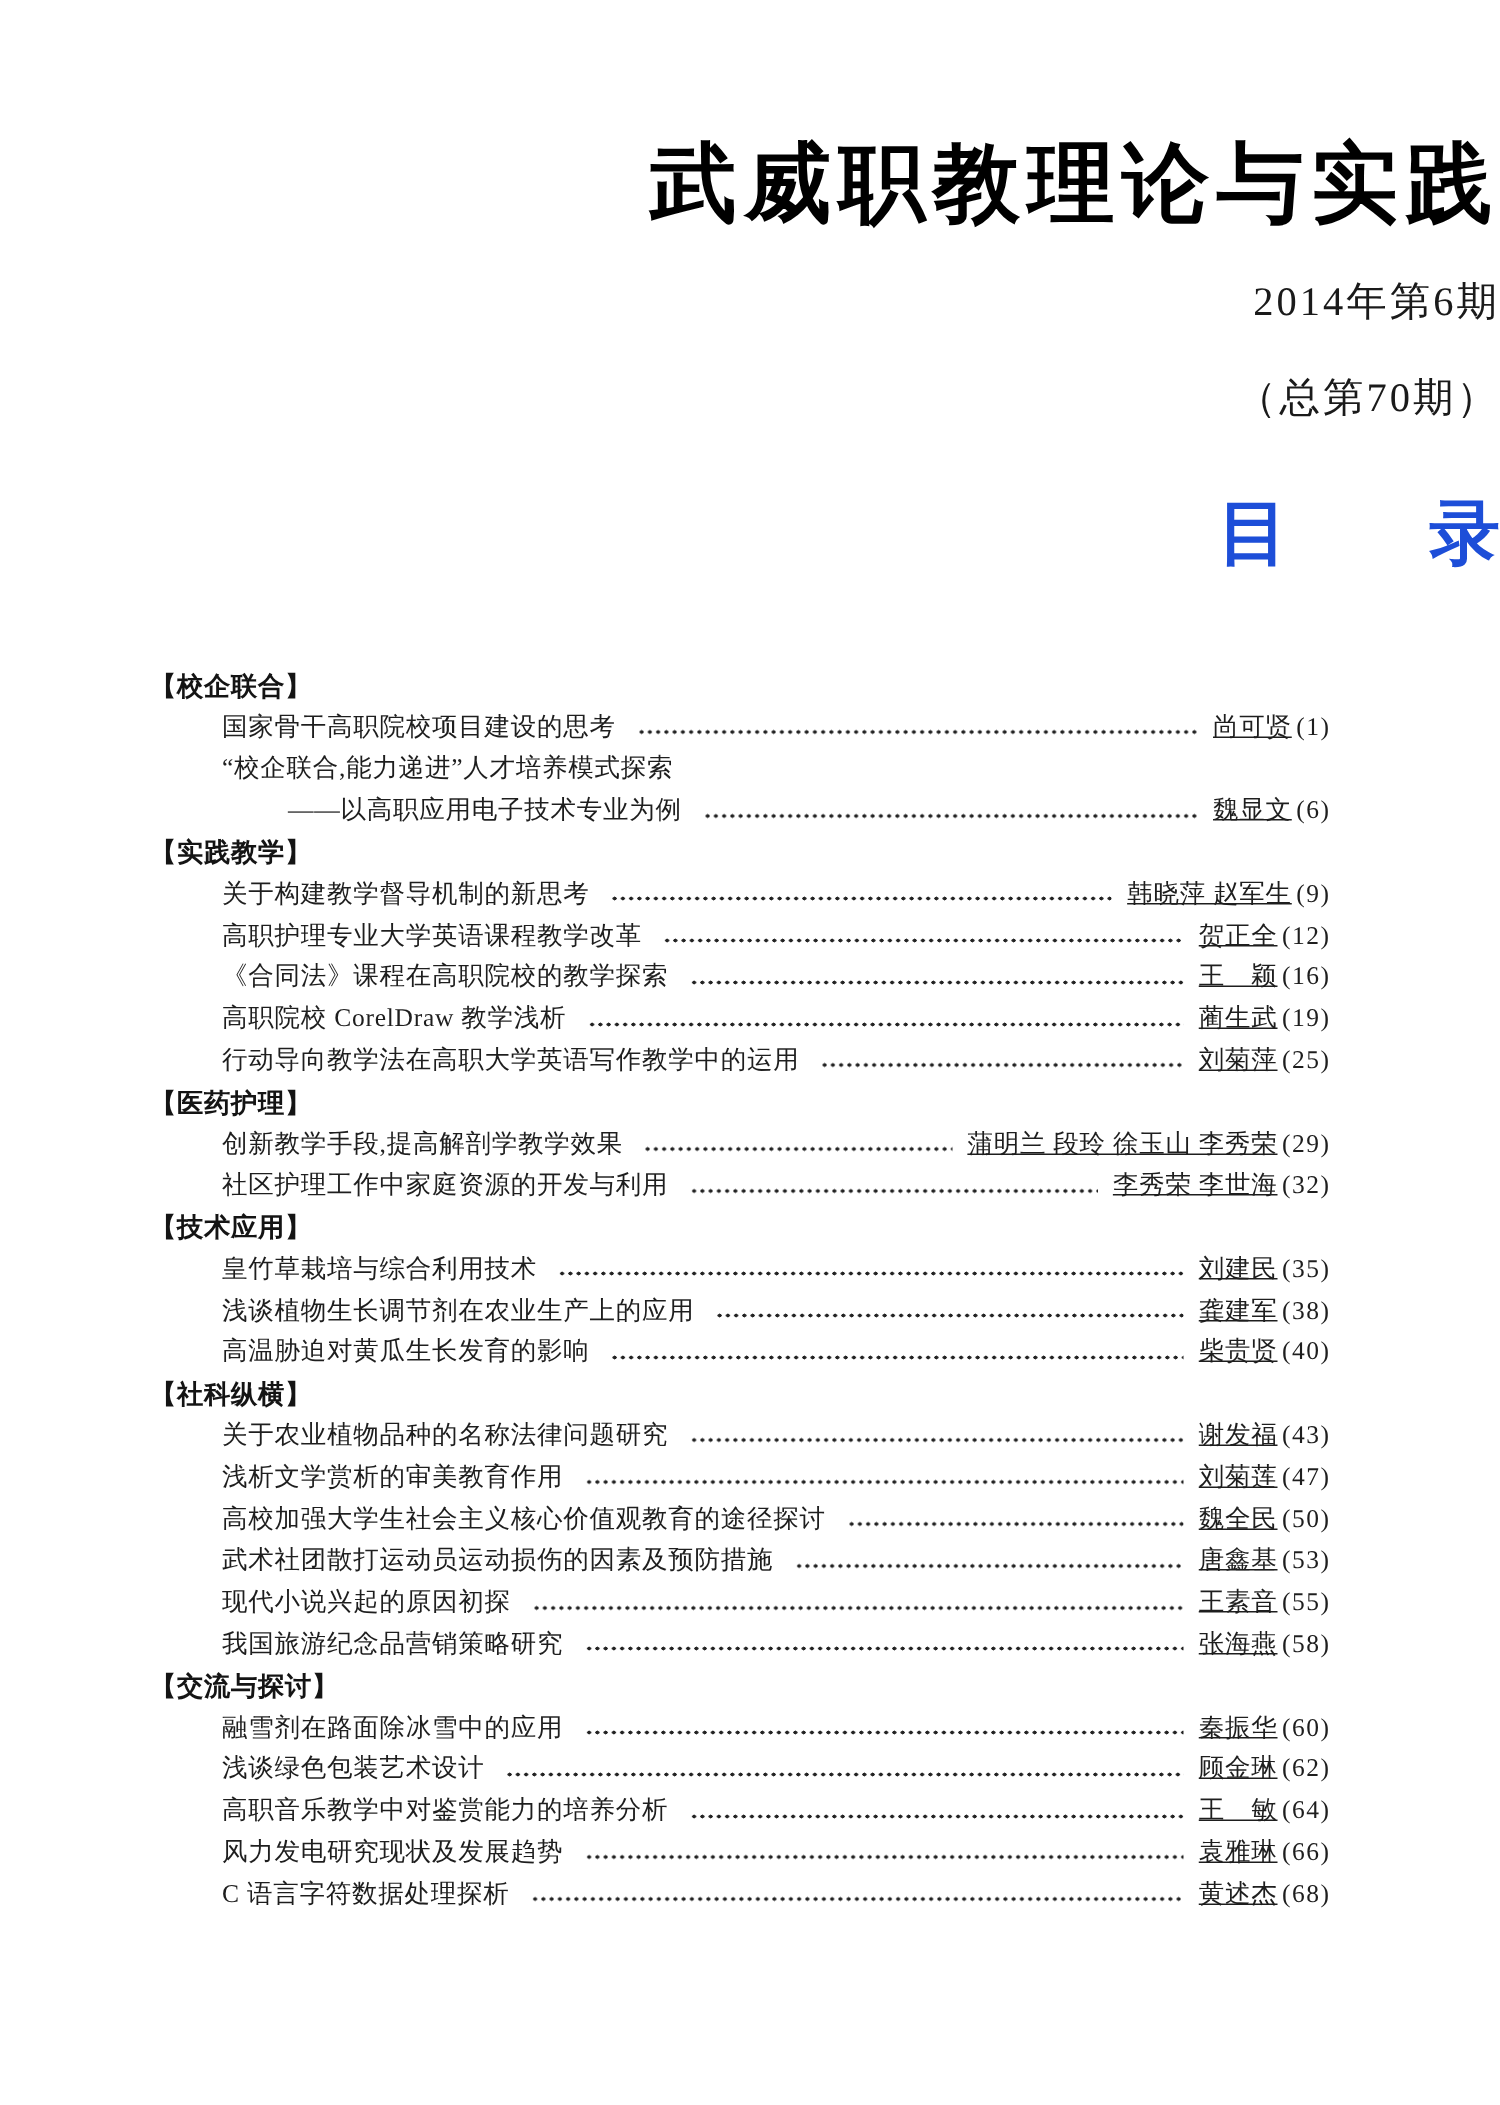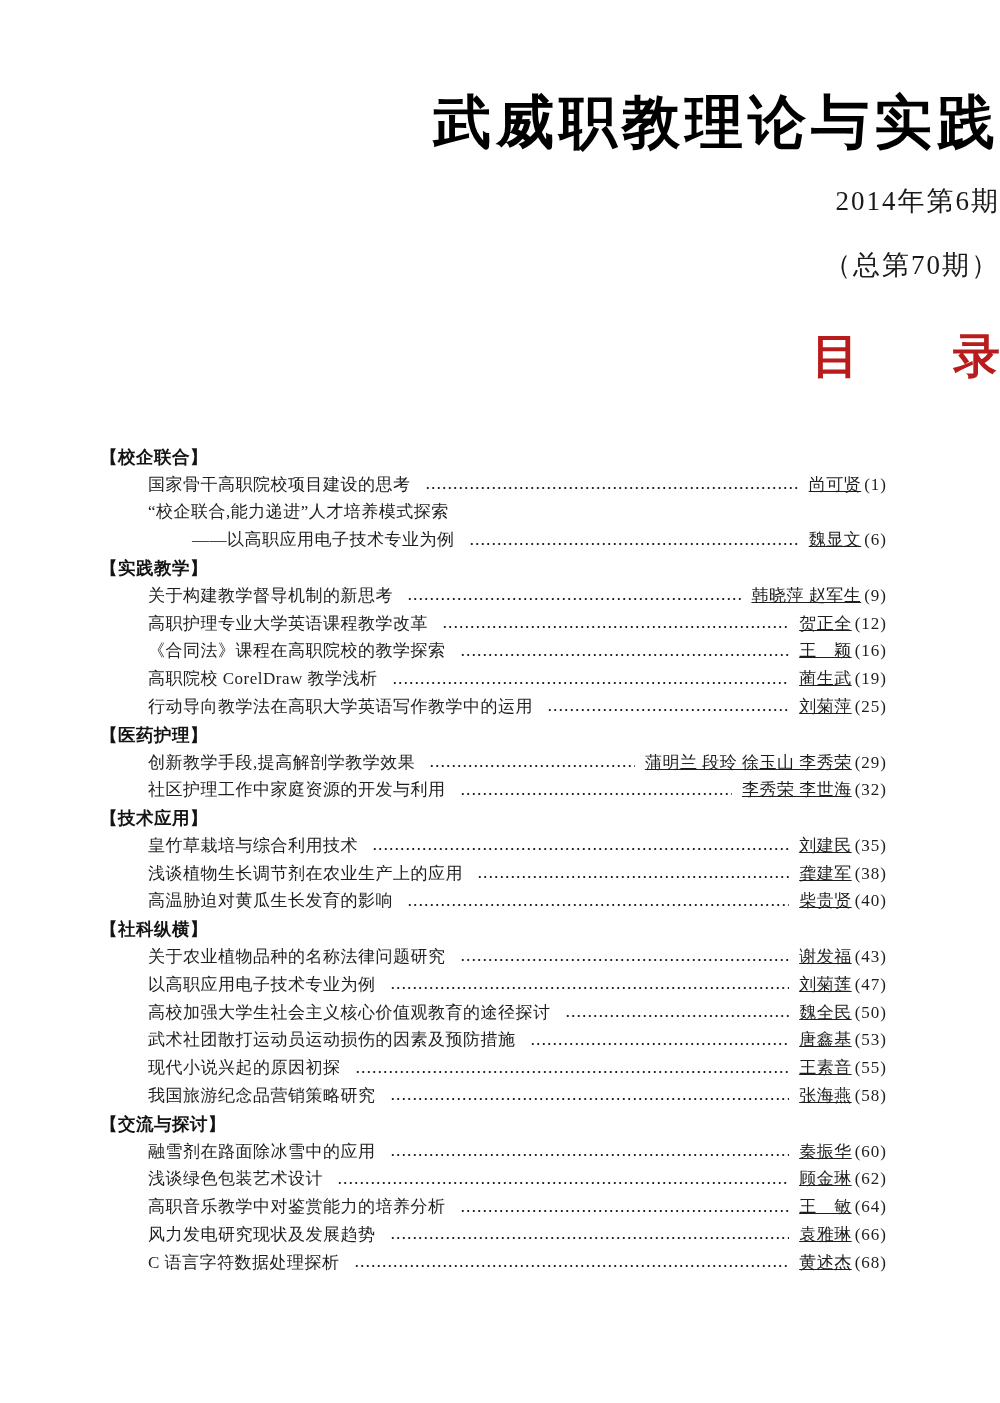--- a/index.html
+++ b/index.html
@@ -33,21 +33,21 @@
   .total-line {
     margin: 28px 0 0 0;
     font-size: 27px;
     letter-spacing: 2px;
     color: #1a1a1a;
   }
   .toc-heading {
     margin: 46px 0 0 0;
     font-size: 47px;
     font-weight: 700;
-    color: #b91c1c;
+    color: #1d4ed8;
     letter-spacing: 0;
     line-height: 1.15;
   }
   .toc {
     margin: 62px 113px 0 100px;
   }
   .row {
     display: flex;
     align-items: baseline;
     height: 27.8px;
@@ -193,21 +193,21 @@
       <div class="row section-row">
     <span class="section-label">【社科纵横】</span>
   </div>
       <div class="row entry-row">
     <span class="entry-title">关于农业植物品种的名称法律问题研究</span>
     <span class="leader"></span>
     <span class="authors">谢发福</span>
     <span class="page-num">(43)</span>
   </div>
       <div class="row entry-row">
-    <span class="entry-title">以高职应用电子技术专业为例</span>
+    <span class="entry-title">浅析文学赏析的审美教育作用</span>
     <span class="leader"></span>
     <span class="authors">刘菊莲</span>
     <span class="page-num">(47)</span>
   </div>
       <div class="row entry-row">
     <span class="entry-title">高校加强大学生社会主义核心价值观教育的途径探讨</span>
     <span class="leader"></span>
     <span class="authors">魏全民</span>
     <span class="page-num">(50)</span>
   </div>

